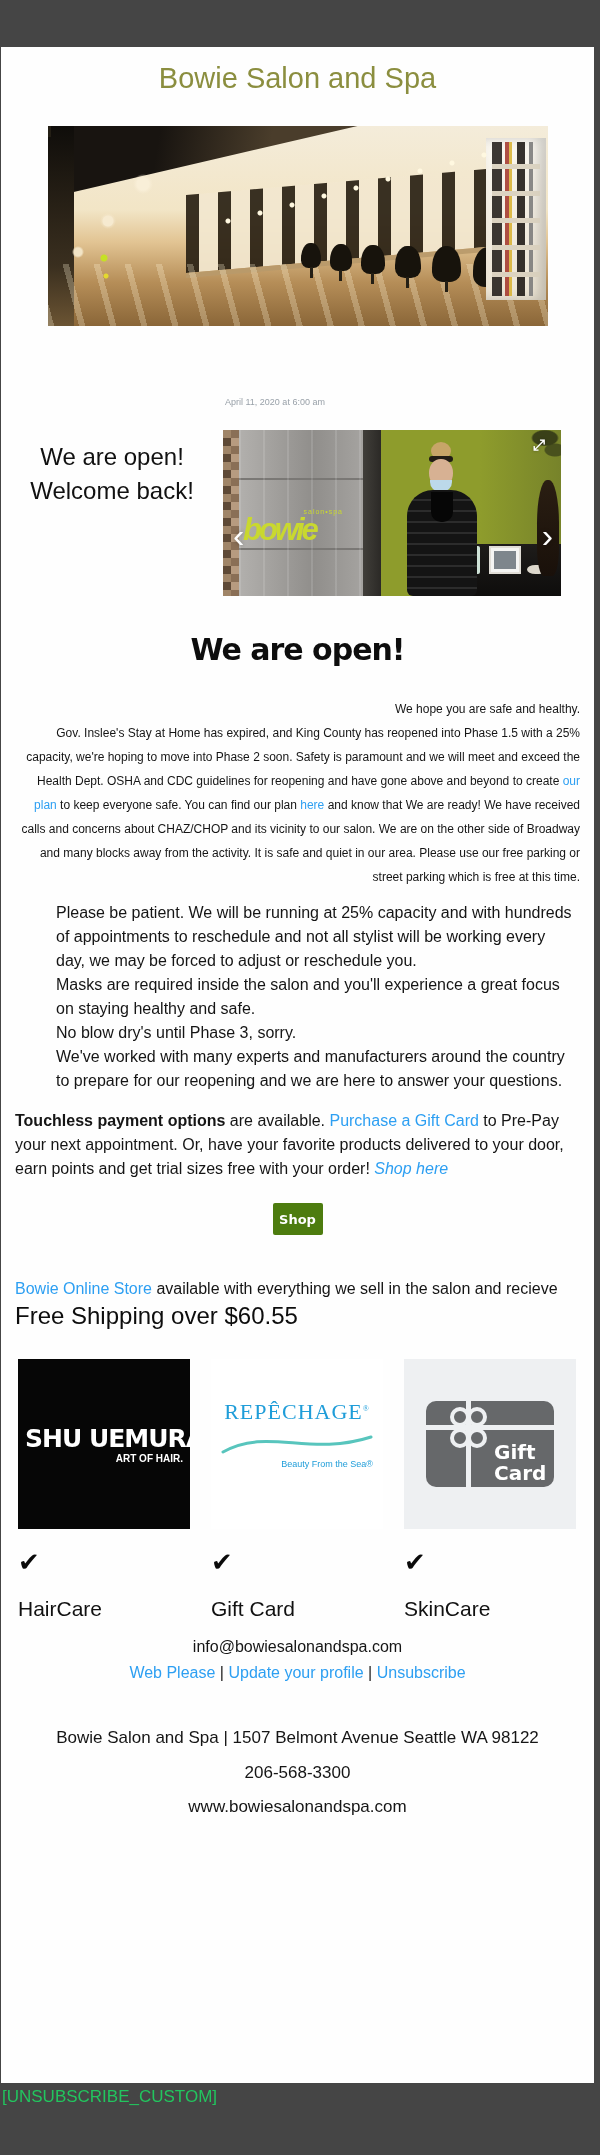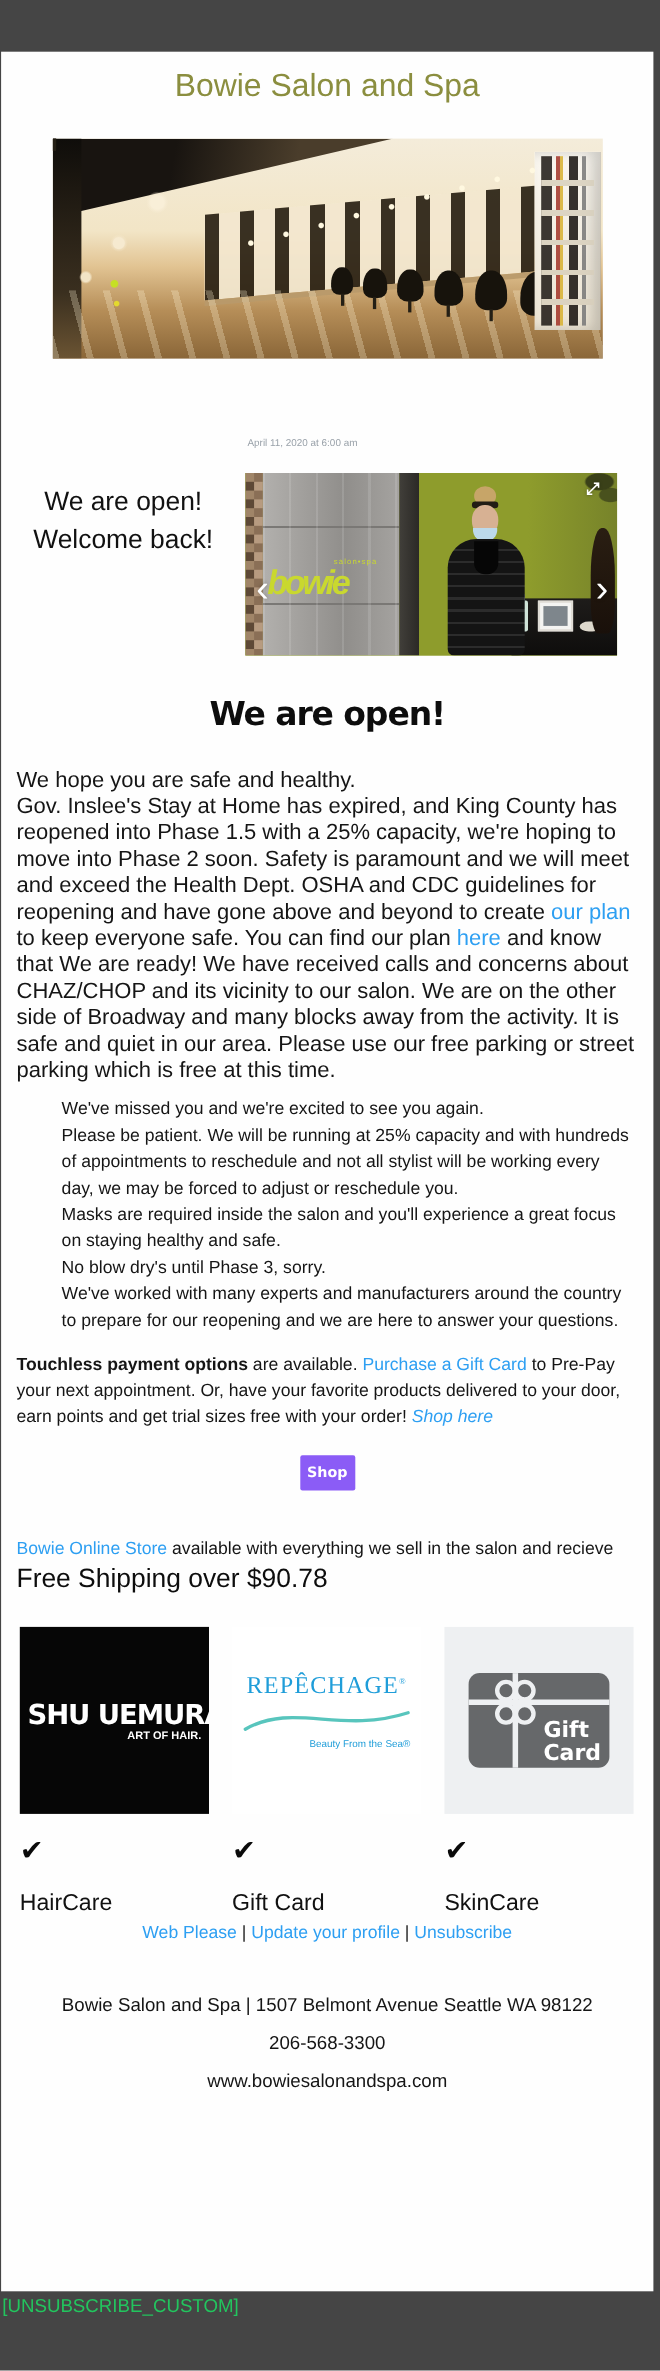--- a/index.html
+++ b/index.html
@@ -97,31 +97,31 @@
   .mask{position:absolute;left:27px;top:38px;width:22px;height:12px;border-radius:0 0 10px 10px;background:#bcd9ea;}
   .jacket{position:absolute;left:4px;top:48px;width:70px;height:106px;border-radius:26px 26px 6px 6px;
     background:repeating-linear-gradient(180deg,#141414 0 9px,#2c2c2c 9px 11px);}
   .jacket::before{content:"";position:absolute;left:24px;top:2px;width:22px;height:30px;background:#060606;border-radius:0 0 10px 10px;}
   .chev{position:absolute;top:88px;font-size:34px;line-height:34px;color:#fff;font-weight:400;cursor:pointer;text-shadow:0 0 4px rgba(0,0,0,.35);}
   .chev.prev{left:10px;} .chev.next{right:8px;}
   .fullscreen{position:absolute;right:10px;top:6px;width:18px;height:18px;color:#fff;font-size:15px;font-weight:700;text-shadow:0 0 3px rgba(0,0,0,.4);}
   .fullscreen span{position:absolute;left:0;top:0;}
   
   .h1{margin:36px 14px 0;text-align:center;font-family:"DejaVu Sans",sans-serif;font-weight:700;font-size:30px;letter-spacing:-1px;color:#0d0d0d;}
-  .para{margin:30px 14px 0;text-align:left;font-size:20px;line-height:24px;}
+  .para{margin:30px 14px 0;text-align:right;font-size:12px;line-height:24px;}
   a.link{color:#2d9ff2;text-decoration:none;cursor:pointer;}
   a.link.em{font-style:italic;}
   
   .h2{margin:40px 20px 0 14px;font-weight:700;font-size:26px;color:#0d0d0d;}
   .expect-list{margin:12px 18px 0 0;padding-left:55px;}
   .expect-list p{margin:0;font-size:16px;line-height:24px;}
   
   .pay{margin:16px 20px 0 14px;font-size:16px;line-height:24px;}
   .shop-btn{display:block;margin:22px auto 0;width:50px;height:32px;border:none;border-radius:2px;
-    background:#8b5cf6;color:#fff;font-family:"DejaVu Sans",sans-serif;font-weight:700;font-size:13px;cursor:pointer;}
+    background:#4d7c0f;color:#fff;font-family:"DejaVu Sans",sans-serif;font-weight:700;font-size:13px;cursor:pointer;}
   .store-line{margin:42px 20px 0 14px;font-size:16px;line-height:24px;}
   .shipping{margin:0 20px 0 14px;font-size:24px;line-height:30px;color:#0d0d0d;}
   
   .prod-row,.check-row,.ptitle-row,.pdesc-row{display:flex;justify-content:space-between;padding:0 18px 0 17px;}
   .prod-row{margin-top:28px;}
   .pcol{width:172px;}
   .brandbox{width:172px;height:170px;overflow:hidden;cursor:pointer;}
   .shu-box{background:#060606;display:flex;flex-direction:column;justify-content:center;}
   .shu{width:158px;margin:0 auto;color:#fff;}
   .shu-main{font-family:"DejaVu Sans",sans-serif;font-weight:700;font-size:25px;letter-spacing:-1px;white-space:nowrap;}
@@ -212,33 +212,32 @@
     </div>
   </div>
 
   <h2 class="h1">We are open!</h2>
 
   <p class="para"><span>We hope you are safe and healthy.</span><br>
     <span>Gov. Inslee's Stay at Home has expired, and King County has reopened into Phase 1.5 with a 25% capacity, we're hoping to move into Phase 2 soon. Safety is paramount and we will meet and exceed the Health Dept. OSHA and CDC guidelines for reopening and have gone above and beyond to create </span><a class="link">our plan</a><span> to keep everyone safe. You can find our plan </span><a class="link">here</a><span> and know that We are ready! We have received calls and concerns about CHAZ/CHOP and its vicinity to our salon. We are on the other side of Broadway and many blocks away from the activity. It is safe and quiet in our area. Please use our free parking or street parking which is free at this time.</span>
   </p>
 
   <div class="expect-list">
-    <p>We've missed you and we're excited to see you again.</p>
     <p>Please be patient. We will be running at 25% capacity and with hundreds of appointments to reschedule and not all stylist will be working every day, we may be forced to adjust or reschedule you.</p>
     <p>Masks are required inside the salon and you'll experience a great focus on staying healthy and safe.</p>
     <p>No blow dry's until Phase 3, sorry.</p>
     <p>We've worked with many experts and manufacturers around the country to prepare for our reopening and we are here to answer your questions.</p>
   </div>
 
   <p class="pay"><b>Touchless payment options</b><span> are available. </span><a class="link">Purchase a Gift Card</a><span> to Pre-Pay your next appointment. Or, have your favorite products delivered to your door, earn points and get trial sizes free with your order! </span><a class="link em">Shop here</a></p>
 
   <button class="shop-btn">Shop</button>
 
   <p class="store-line"><a class="link">Bowie Online Store</a><span> available with everything we sell in the salon and recieve</span></p>
-  <p class="shipping">Free Shipping over $90.78</p>
+  <p class="shipping">Free Shipping over $60.55</p>
 
   <div class="prod-row">
     <div class="brandbox shu-box">
       <div class="shu">
         <div class="shu-main">SHU UEMURA</div>
         <div class="shu-sub">ART OF HAIR.</div>
       </div>
     </div>
     <div class="brandbox rep-box">
       <div class="rep-name"><span>REPÊCHAGE</span><sup>®</sup></div>
@@ -270,20 +269,21 @@
     <div class="pcol"><span class="check">✔</span></div>
   </div>
 
   <div class="ptitle-row">
     <div class="pcol ptitle">HairCare</div>
     <div class="pcol ptitle">Gift Card</div>
     <div class="pcol ptitle">SkinCare</div>
   </div>
 
 
+  <p class="f-email">info@bowiesalonandspa.com</p>
   <p class="f-links"><a class="link">Web Please</a> <span class="sep">|</span> <a class="link">Update your profile</a> <span class="sep">|</span> <a class="link">Unsubscribe</a></p>
 
   <p class="f-addr">Bowie Salon and Spa | 1507 Belmont Avenue Seattle WA 98122</p>
   <p class="f-phone">206-568-3300</p>
   <p class="f-site">www.bowiesalonandspa.com</p>
 
 </div>
 
 <div class="unsub">[UNSUBSCRIBE_CUSTOM]</div>
 

